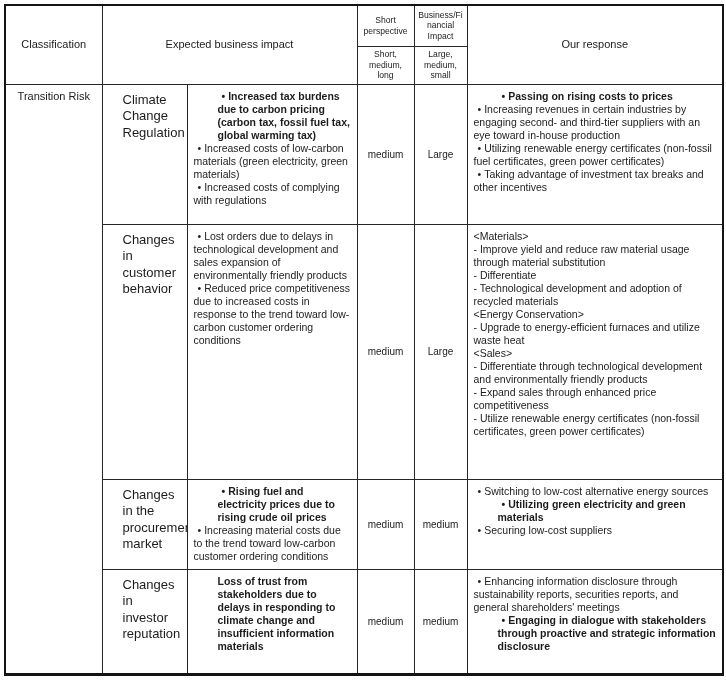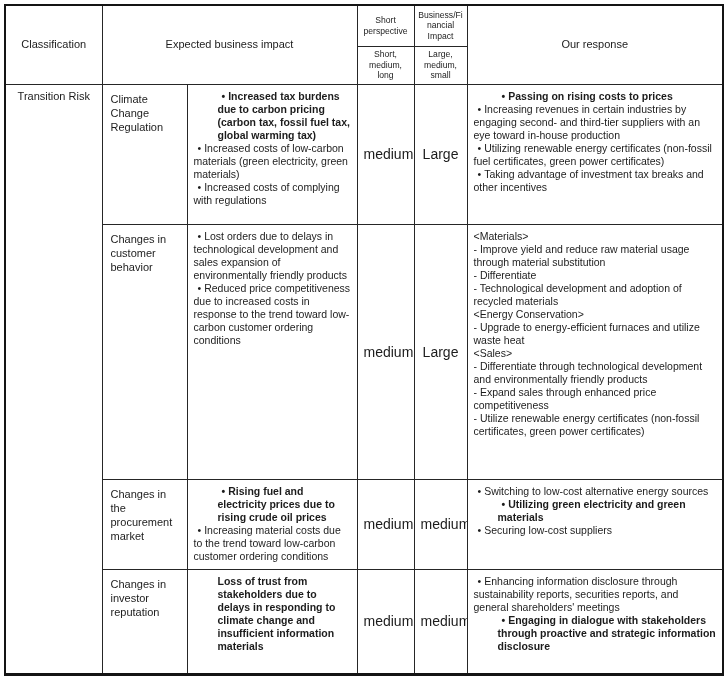--- a/index.html
+++ b/index.html
@@ -20,23 +20,23 @@
     vertical-align:top;
     font-weight:normal;
     overflow:hidden;
   }
   .hdr  { vertical-align:middle; font-size:11px; line-height:1.25; }
   .small-hdr {
     text-align:center; vertical-align:middle;
     font-size:8.6px; line-height:1.25; white-space:pre-line; padding:2px 1px;
     overflow-wrap:anywhere;
   }
-  .value-cell { text-align:center; vertical-align:middle; font-size:14px; }
+  .value-cell { text-align:center; vertical-align:middle; font-size:10px; }
   .class-cell { text-align:center; font-size:11px; line-height:1.3; }
-  .cat  { font-size:11px; line-height:1.28; padding-top:7px; padding-left:8px; }
+  .cat  { font-size:13px; line-height:1.28; padding-top:7px; padding-left:20px; }
   .txt  { font-size:10.5px; line-height:13px; padding:5px 6px; }
   p.li  { margin:0; }
   p.li.bold { font-weight:bold;margin-left:24px; }
   .marker { padding-left:4px; padding-right:3px; }
 </style>
 </head>
 <body>
 
 <table class="risk">
   <colgroup>

